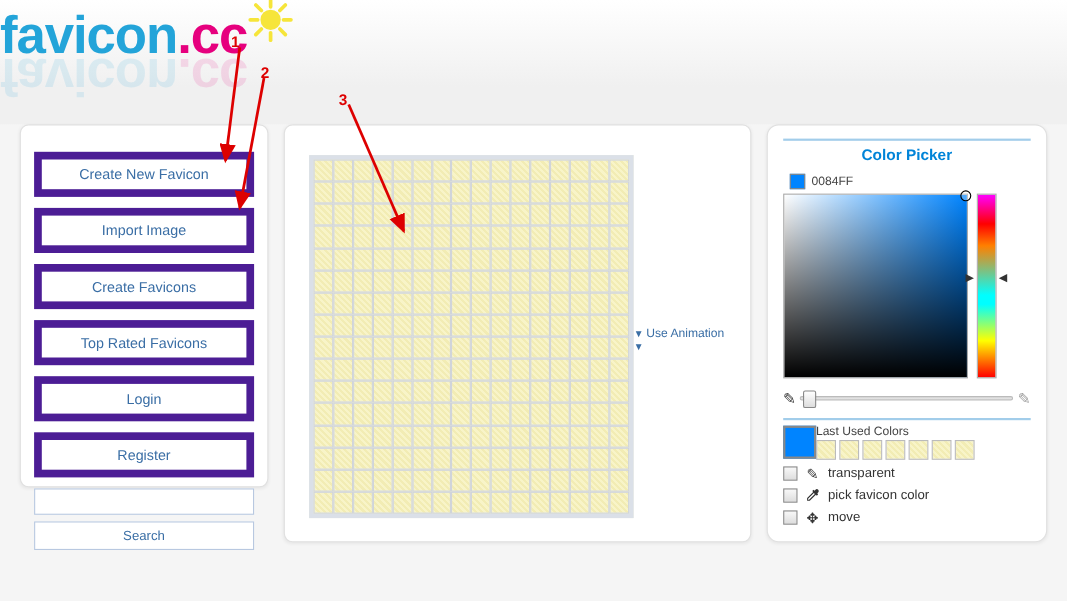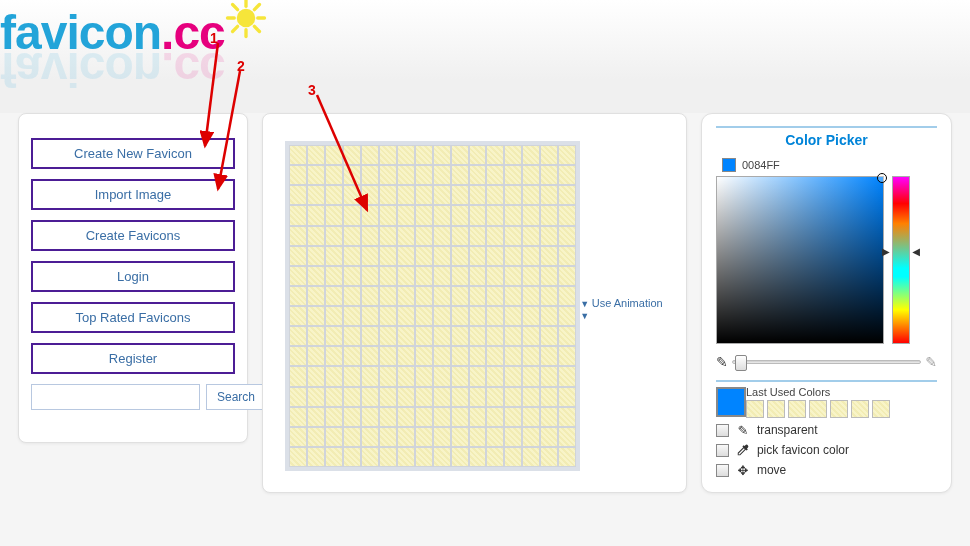--- a/index.html
+++ b/index.html
@@ -66,30 +66,31 @@
   }
   .sidebar {
     width: 230px;
     padding: 24px 12px 16px 12px;
     height: 330px;
   }
   .menu-btn {
     display:block;
     width: 100%;
     background:#fff;
-    border:2px solid #4c1d95;
+    border:7px solid #4c1d95;
     color:#3a6ea5;
     font-size:13px;
     padding:6px 0;
     margin-bottom:10px;
     cursor:pointer;
   }
   .search-row {
     display:flex;
     gap:6px;
+    flex-direction:column;
   }
   .search-input {
     flex:1;
     border:1px solid #b8c8e0;
     padding:4px 6px;
     font-size:12px;
     height:26px;
   }
   .search-btn {
     border:1px solid #b8c8e0;
@@ -233,22 +234,22 @@
     </svg>
   </div>
 </div>
 
 <div class="wrap">
 
   <div class="panel sidebar">
     <button class="menu-btn">Create New Favicon</button>
     <button class="menu-btn">Import Image</button>
     <button class="menu-btn">Create Favicons</button>
+    <button class="menu-btn">Top Rated Favicons</button>
     <button class="menu-btn">Login</button>
-    <button class="menu-btn">Top Rated Favicons</button>
     <button class="menu-btn">Register</button>
     <div class="search-row">
       <input class="search-input" placeholder="" style="">
       <button class="search-btn">Search</button>
     </div>
   </div>
 
   <div class="panel canvas-panel">
     <div class="grid" id="pixelgrid">
         <div class="cell"></div>

